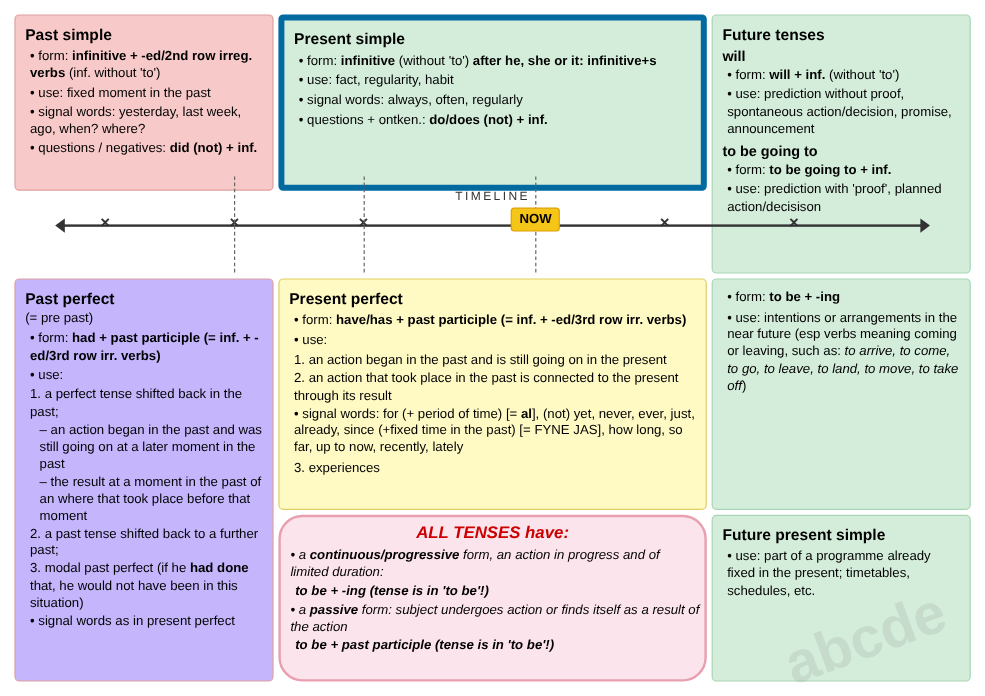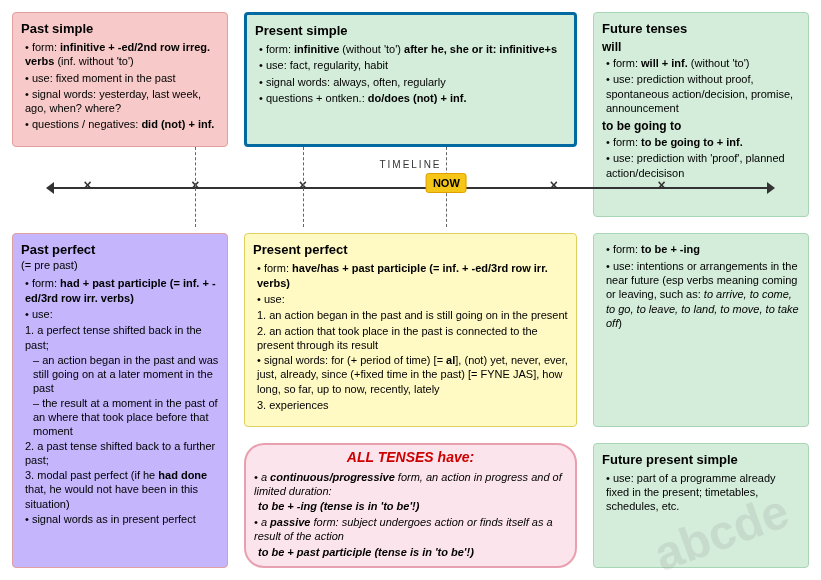--- a/index.html
+++ b/index.html
@@ -19,40 +19,40 @@
       position: relative;
       background: #fff;
       padding: 10px;
     }
 
     
     .main-grid {
       display: grid;
       grid-template-columns: 220px 1fr 220px;
       grid-template-rows: auto auto auto auto;
-      gap: 12px;
+      gap: 0;
       width: 100%;
       height: 100%;
     }
 
     
     .past-simple {
       background: #f7cac9;
       border: 1px solid #e0a0a0;
       padding: 8px;
       grid-column: 1;
       grid-row: 1;
       border-radius: 4px;
       margin: 2px;
     }
 
     
     .present-simple {
       background: #d4edda;
-      border: 3px solid #0369a1;
+      border: 5px solid #0369a1;
       padding: 8px;
       grid-column: 2;
       grid-row: 1;
       border-radius: 4px;
       margin: 2px;
     }
 
     
     .future-tenses {
       background: #d4edda;

